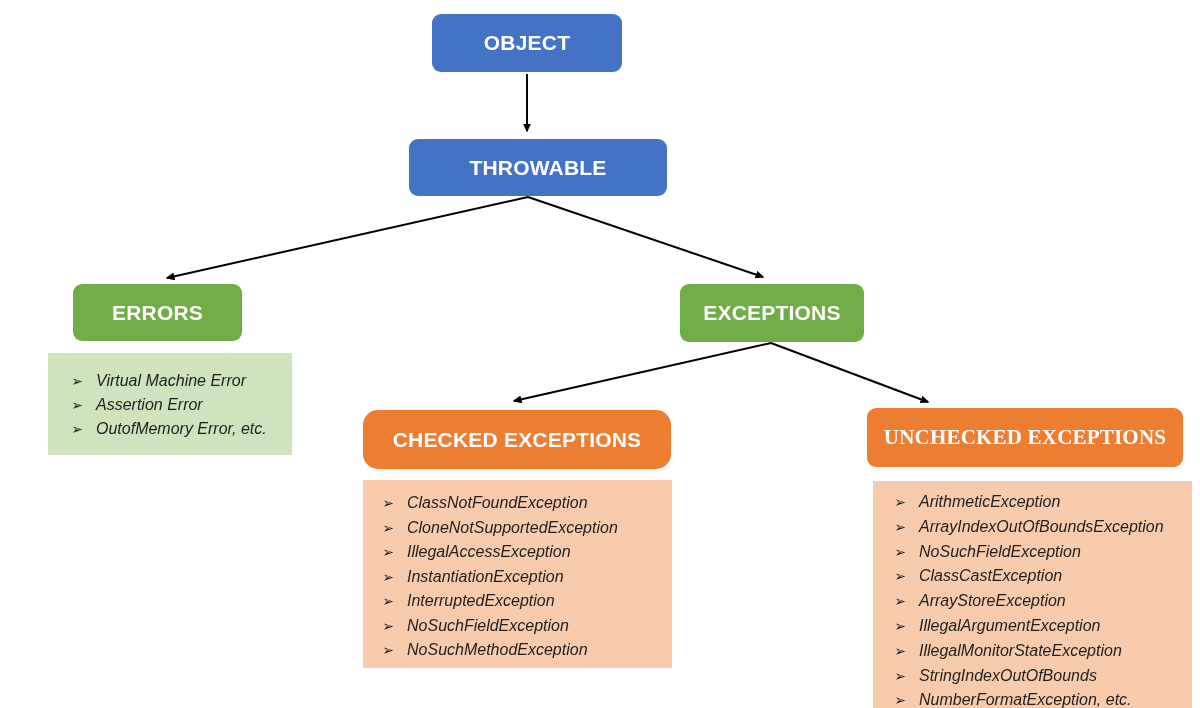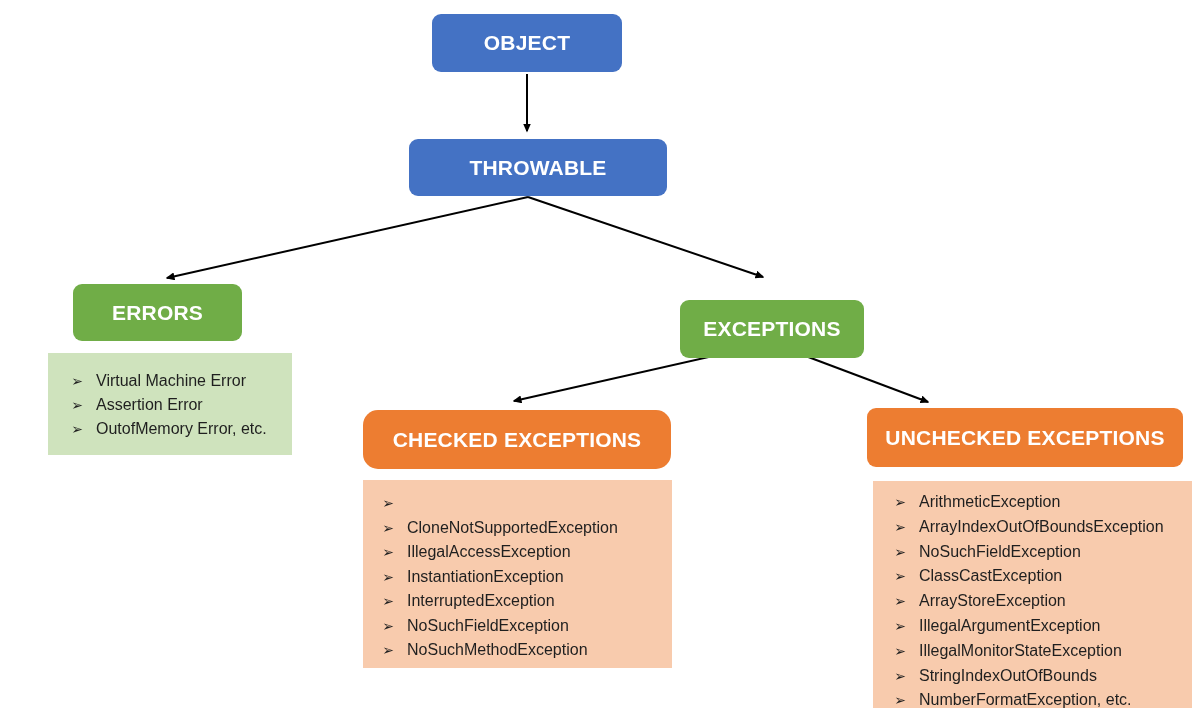--- a/index.html
+++ b/index.html
@@ -58,20 +58,21 @@
     align-items: baseline;
   }
   .bullet {
     flex: 0 0 38px;
     text-align: center;
     font-size: 14px;
   }
   .item-text {
     flex: 1;
     white-space: nowrap;
+    font-style: italic;
   }
   
   #errors-panel    { padding: 16px 4px 0 10px; }
   #errors-panel li { line-height: 23px; }
   #checked-panel    { padding: 11px 4px 0 6px; }
   #checked-panel li { line-height: 24.5px; }
   #unchecked-panel    { padding: 9px 4px 0 8px; }
   #unchecked-panel li { line-height: 23.8px; }
 </style>
 </head>
@@ -97,29 +98,29 @@
   </div>
 
   <div class="node blue" style="left:409px; top:139px; width:258px; height:57px;">
     <span>THROWABLE</span>
   </div>
 
   <div class="node green" style="left:73px; top:284px; width:169px; height:57px;">
     <span>ERRORS</span>
   </div>
 
-  <div class="node green" style="left:680px; top:284px; width:184px; height:58px;margin-top:16px;">
+  <div class="node green" style="left:680px; top:284px; width:184px; height:58px;">
     <span>EXCEPTIONS</span>
   </div>
 
   <div class="node orange" style="left:363px; top:410px; width:308px; height:59px;border-radius:15px;">
     <span>CHECKED EXCEPTIONS</span>
   </div>
 
-  <div class="node orange" style="left:867px; top:408px; width:316px; height:59px;">
+  <div class="node orange" style="left:867px; top:408px; width:316px; height:59px;font-family:Liberation Serif, serif;">
     <span>UNCHECKED EXCEPTIONS</span>
   </div>
 
   <div id="errors-panel" class="panel light-green" style="left:48px; top:353px; width:244px; height:102px;">
     <ul>
         <li>
           <span class="bullet">➢</span>
           <span class="item-text">Virtual Machine Error</span>
         </li>
         <li>
@@ -130,20 +131,21 @@
           <span class="bullet">➢</span>
           <span class="item-text">OutofMemory Error, etc.</span>
         </li>
       </ul>
   </div>
 
   <div id="checked-panel" class="panel light-orange" style="left:363px; top:480px; width:309px; height:188px;">
     <ul>
         <li>
           <span class="bullet">➢</span>
+          <span class="item-text">ClassNotFoundException</span>
         </li>
         <li>
           <span class="bullet">➢</span>
           <span class="item-text">CloneNotSupportedException</span>
         </li>
         <li>
           <span class="bullet">➢</span>
           <span class="item-text">IllegalAccessException</span>
         </li>
         <li>

